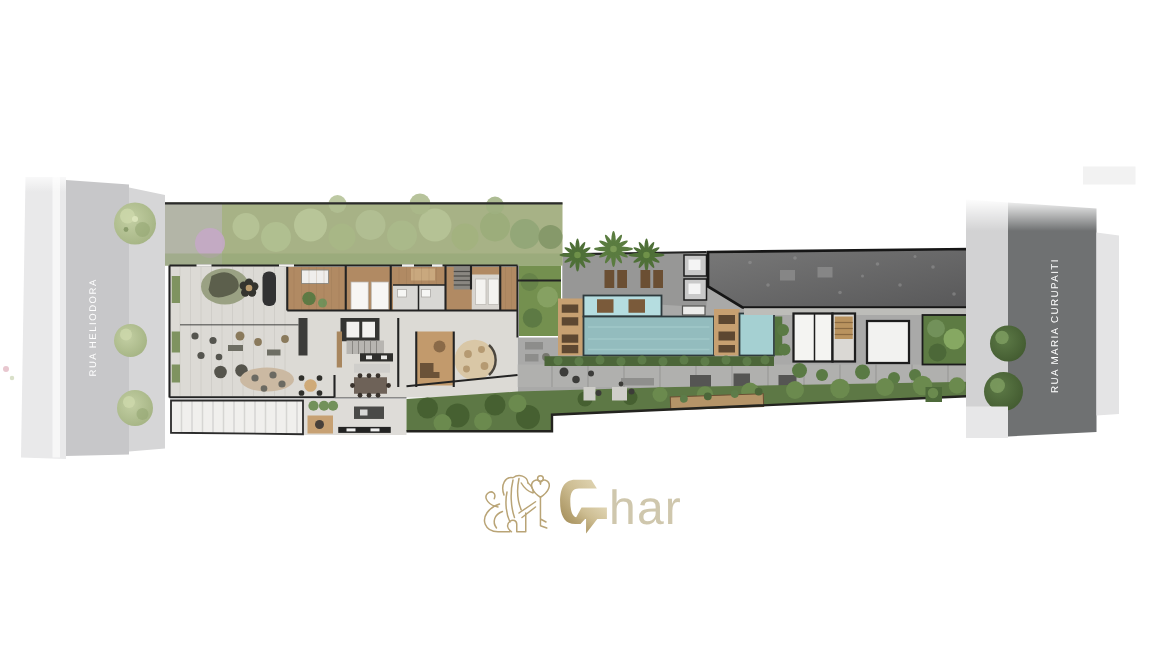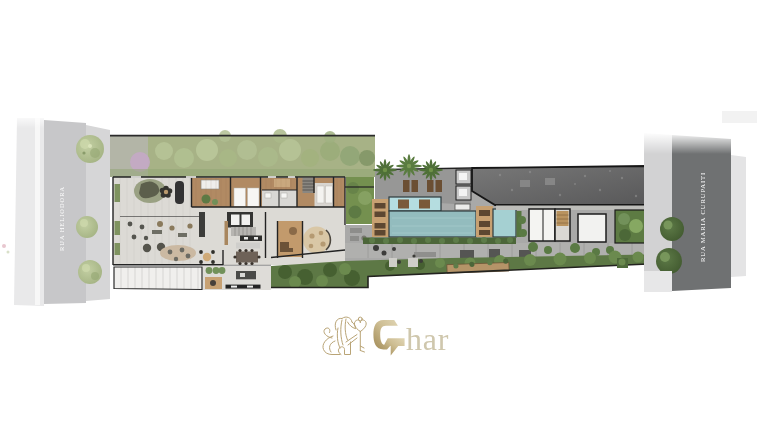--- a/index.html
+++ b/index.html
@@ -1,17 +1,17 @@
 <!DOCTYPE html>
 <html><head>
 <meta charset="utf-8">
 <style>
   html,body{margin:0;padding:0;background:#ffffff;}
   #stage{position:relative;width:768px;height:432px;background:#ffffff;overflow:hidden;
-         font-family:Liberation Serif, serif;}
+         font-family:Liberation Sans, sans-serif;}
 </style>
 </head>
 <body>
 <div id="stage">
 <svg width="768" height="432" viewBox="0 0 768 432" xmlns="http://www.w3.org/2000/svg">
 <defs>
   <linearGradient id="roofg" x1="0" y1="0" x2="1" y2="1">
     <stop offset="0" stop-color="#787878"></stop>
     <stop offset="1" stop-color="#585859"></stop>
   </linearGradient>

